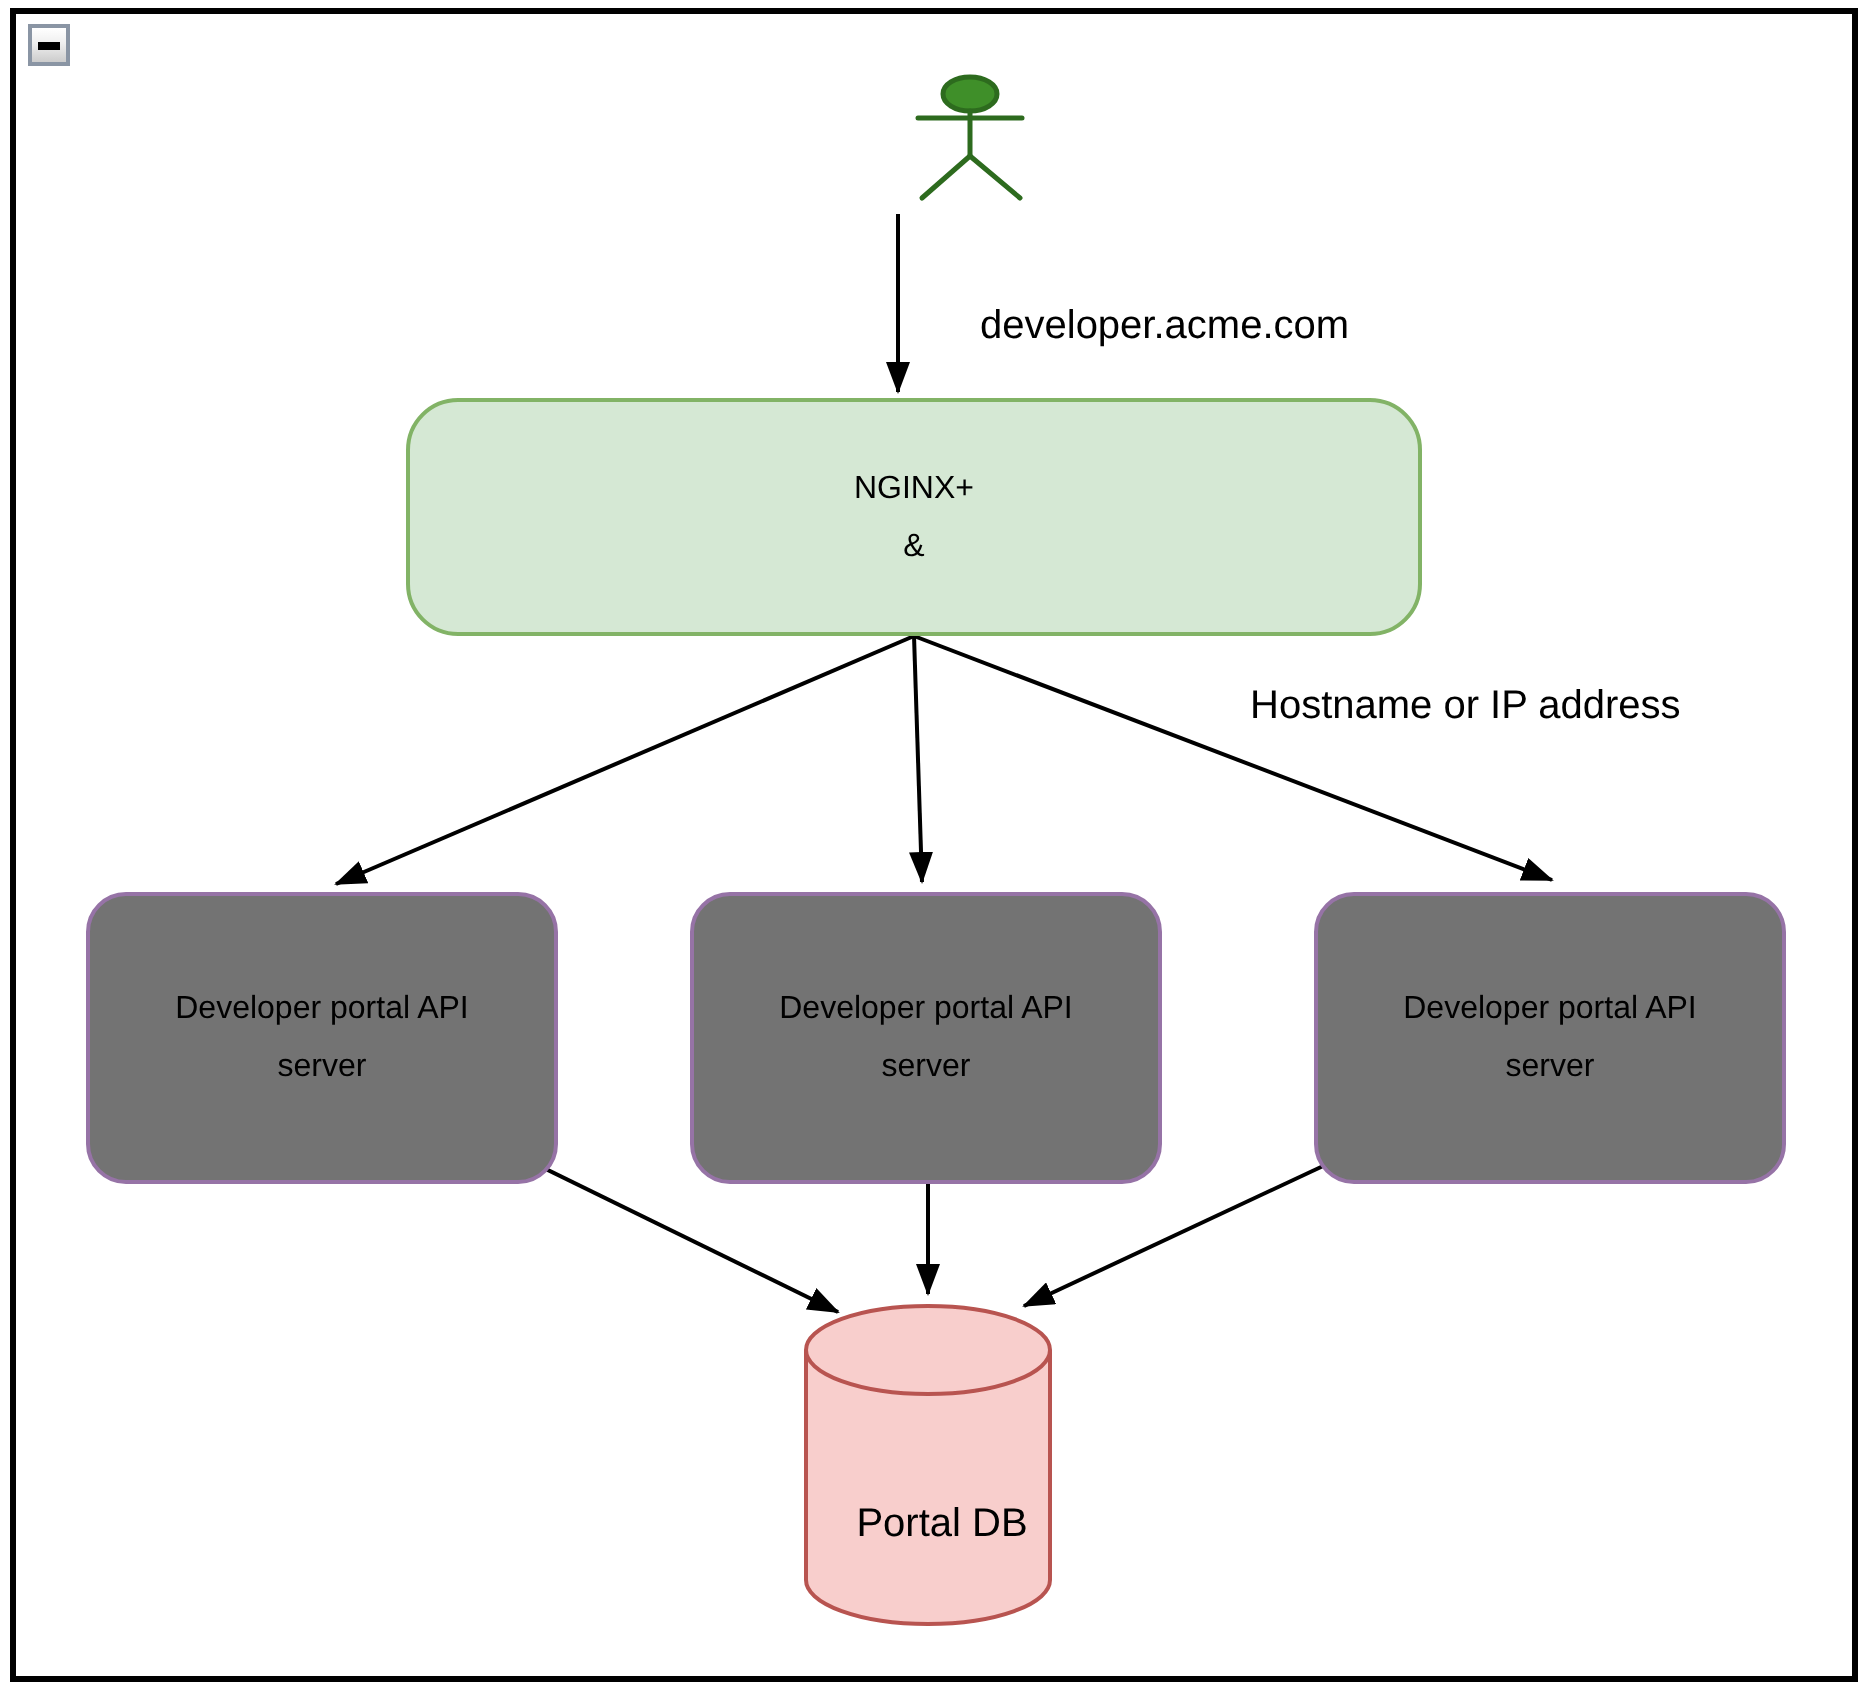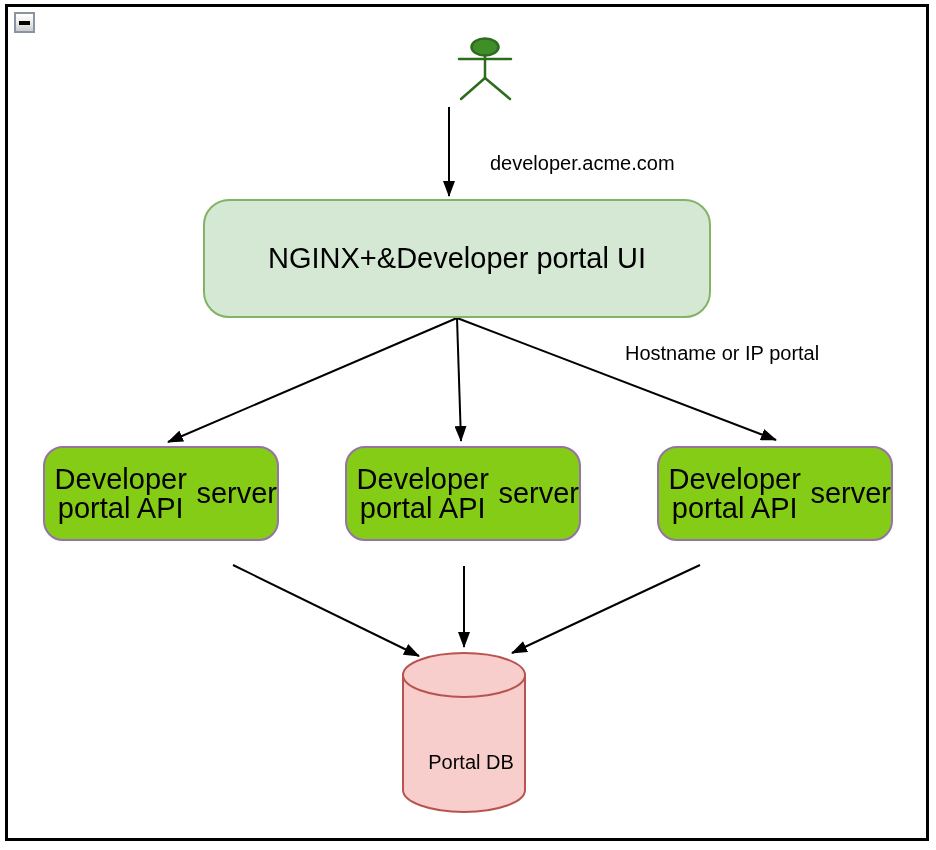--- a/index.html
+++ b/index.html
@@ -49,42 +49,42 @@
     position: absolute;
     left: 0;
     top: 0;
     width: 936px;
     height: 850px;
   }
   .node {
     position: absolute;
     box-sizing: border-box;
     display: flex;
-    flex-direction: row;
+    flex-direction: column;
     align-items: center;
     justify-content: center;
     text-align: center;
-    font-size: 29px;
+    font-size: 16px;
     line-height: 29px;
     color: #000000;
   }
   .node.green {
     left: 203px;
     top: 199px;
     width: 508px;
     height: 119px;
     background: #d5e8d4;
     border: 2px solid #82b366;
     border-radius: 26px;
   }
   .node.purple {
     top: 446px;
     width: 236px;
-    height: 95px;
-    background: #84cc16;
+    height: 146px;
+    background: #737373;
     border: 2px solid #9673a6;
     border-radius: 20px;
   }
   .node.purple.p1 { left: 43px; }
   .node.purple.p2 { left: 345px; }
   .node.purple.p3 { left: 657px; }
   .floating-label {
     position: absolute;
     font-size: 20px;
     line-height: 29px;
@@ -138,34 +138,33 @@
 
     <g stroke="#b85450" stroke-width="2">
       <path d="M403 675 a61,22 0 0 1 122,0 v115 a61,22 0 0 1 -122,0 z" fill="#f8cecc"></path>
       <path fill="none" d="M403 675 a61,22 0 0 0 122,0"></path>
     </g>
   </svg>
 
   <div class="node green">
     <div>NGINX+</div>
     <div>&amp;</div>
-    <div>Developer portal UI</div>
   </div>
 
   <div class="node purple p1">
     <div>Developer portal API</div>
     <div>server</div>
   </div>
   <div class="node purple p2">
     <div>Developer portal API</div>
     <div>server</div>
   </div>
   <div class="node purple p3">
     <div>Developer portal API</div>
     <div>server</div>
   </div>
 
   <div class="floating-label label-url">developer.acme.com</div>
-  <div class="floating-label label-hostname">Hostname or IP portal</div>
+  <div class="floating-label label-hostname">Hostname or IP address</div>
 
   <div class="floating-label label-db">Portal DB</div>
 
 </div>
 
 </body></html>

